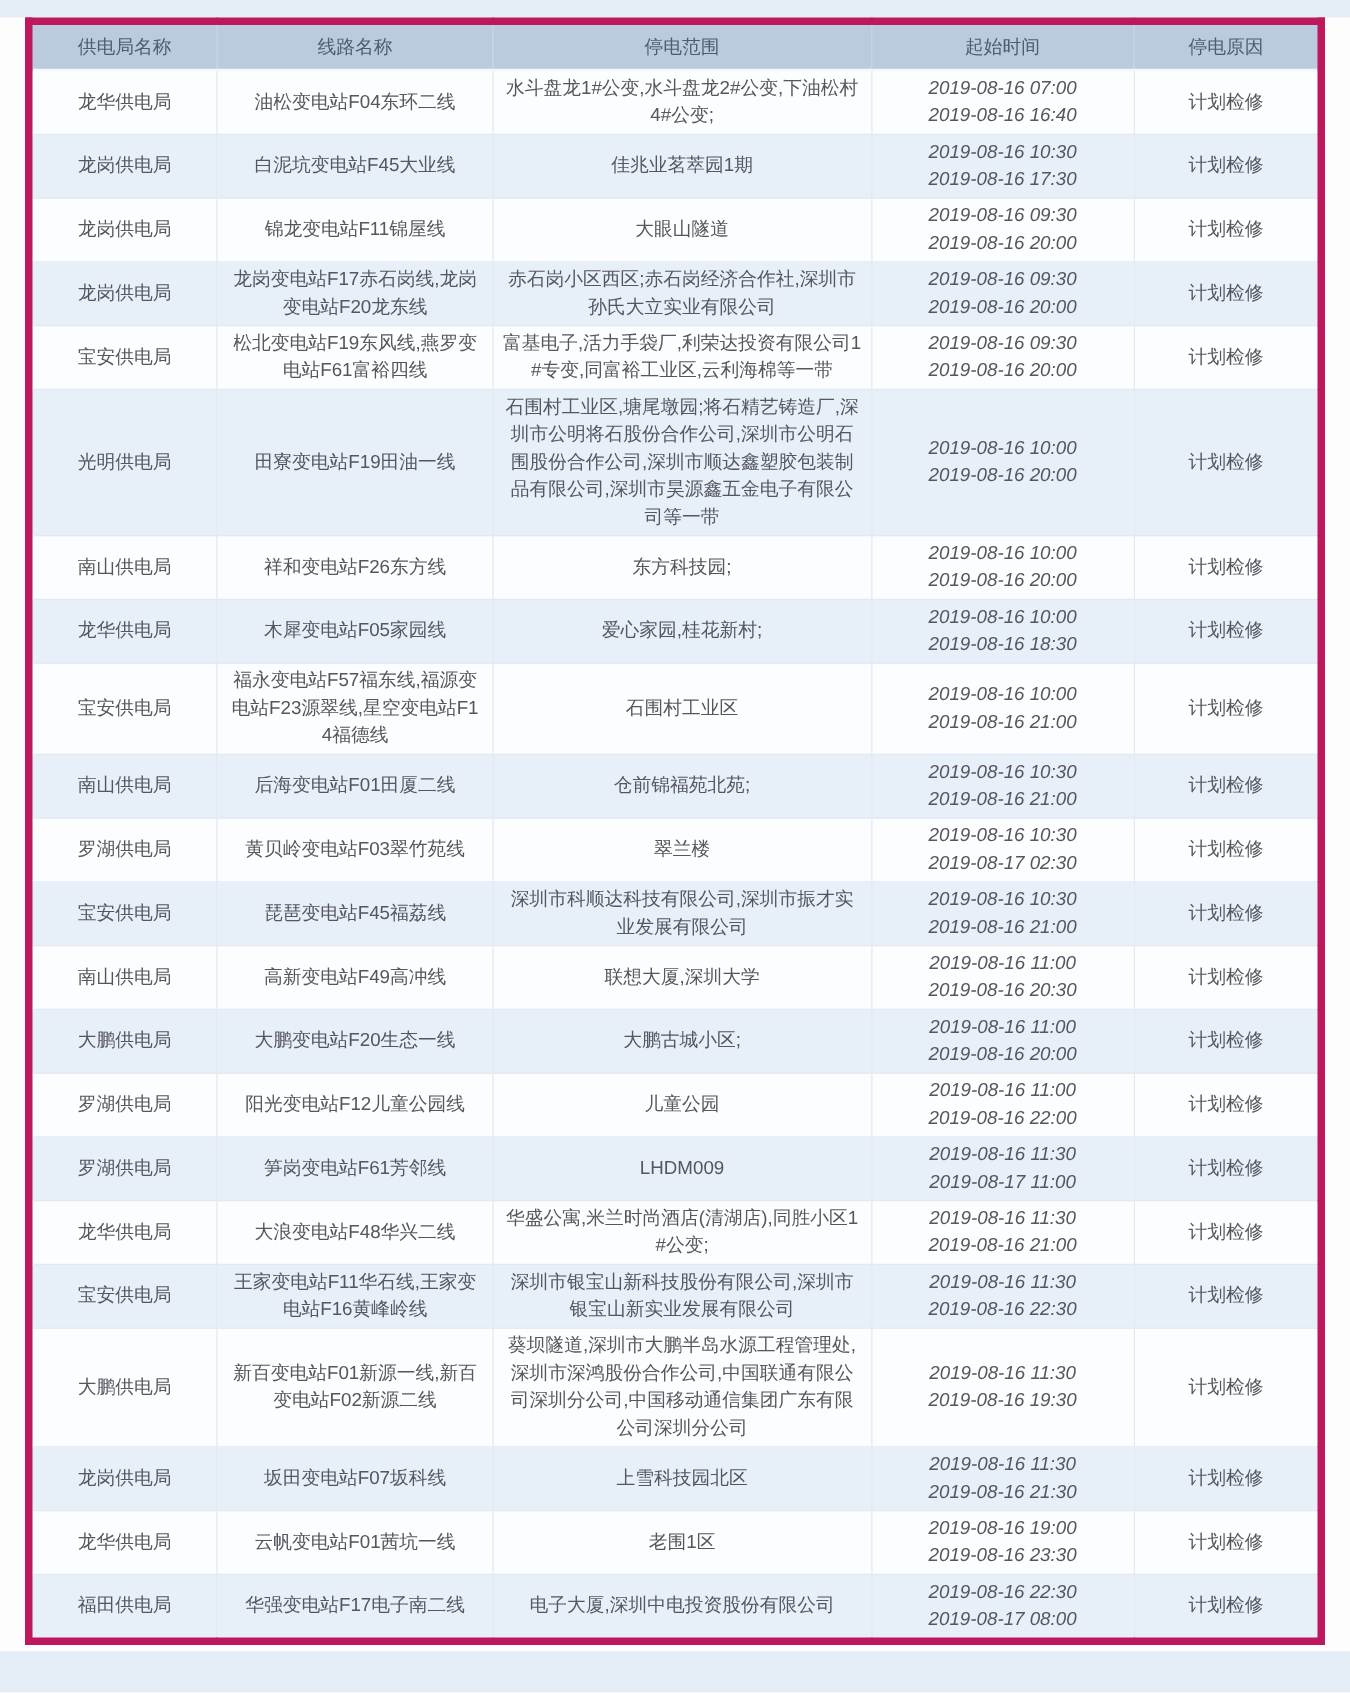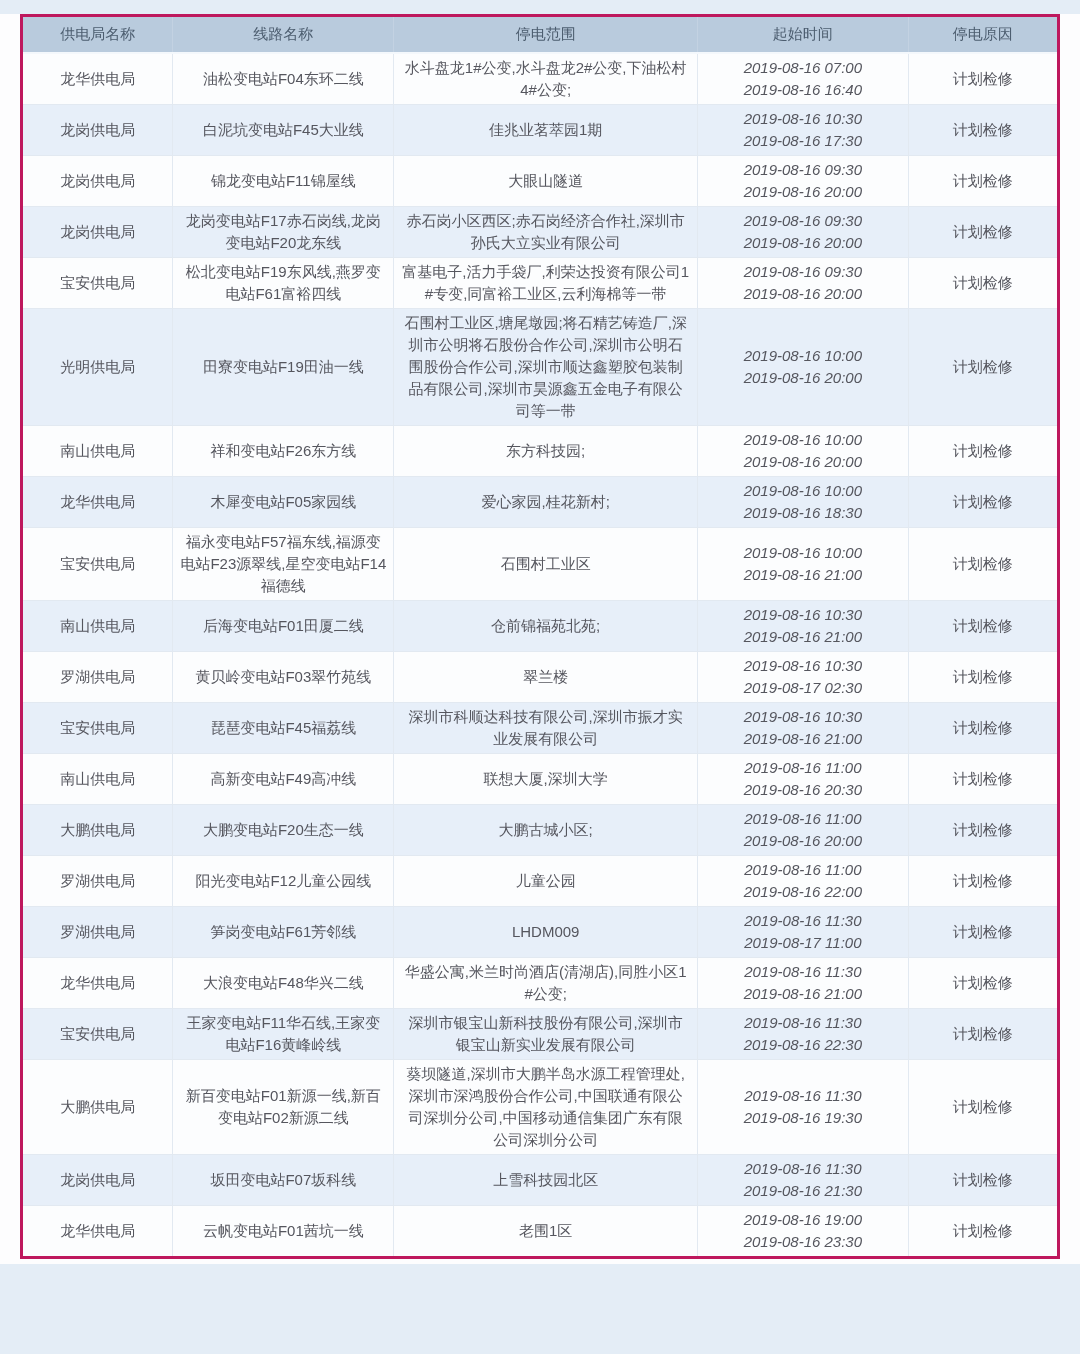--- a/index.html
+++ b/index.html
@@ -12,21 +12,21 @@
     overflow: hidden;
   }
   .band { background: var(--band-bg, #e4edf6); width: 100%; }
   .band-top { height: 14px; }
   .band-bottom { flex: 1; margin-top: 5px; min-height: 0; }
   .table-wrap { margin: 0 20px; }
   table {
     width: 100%;
     border-collapse: collapse;
     table-layout: fixed;
-    border: 3px solid #be185d;
+    border: 6px solid #be185d;
   }
   th {
     background: var(--header-bg, #b9cbdd);
     color: var(--header-text, #4c5d6f);
     font-size: 15px;
     font-weight: 400;
     padding: 8px 4px;
     border: 1px solid #c3d2e2;
     border-bottom: 2px solid #f4f8fc;
     text-align: center;
@@ -272,17 +272,27 @@
         <tr>
           <td>龙华供电局</td>
           <td>云帆变电站F01茜坑一线</td>
           <td>老围1区</td>
           <td>
             <div class="time-line">2019-08-16 19:00</div>
             <div class="time-line">2019-08-16 23:30</div>
           </td>
           <td>计划检修</td>
         </tr>
+        <tr>
+          <td>福田供电局</td>
+          <td>华强变电站F17电子南二线</td>
+          <td>电子大厦,深圳中电投资股份有限公司</td>
+          <td>
+            <div class="time-line">2019-08-16 22:30</div>
+            <div class="time-line">2019-08-17 08:00</div>
+          </td>
+          <td>计划检修</td>
+        </tr>
       </tbody>
   </table>
 </div>
 
 <div class="band band-bottom"></div>
 
 </body></html>

